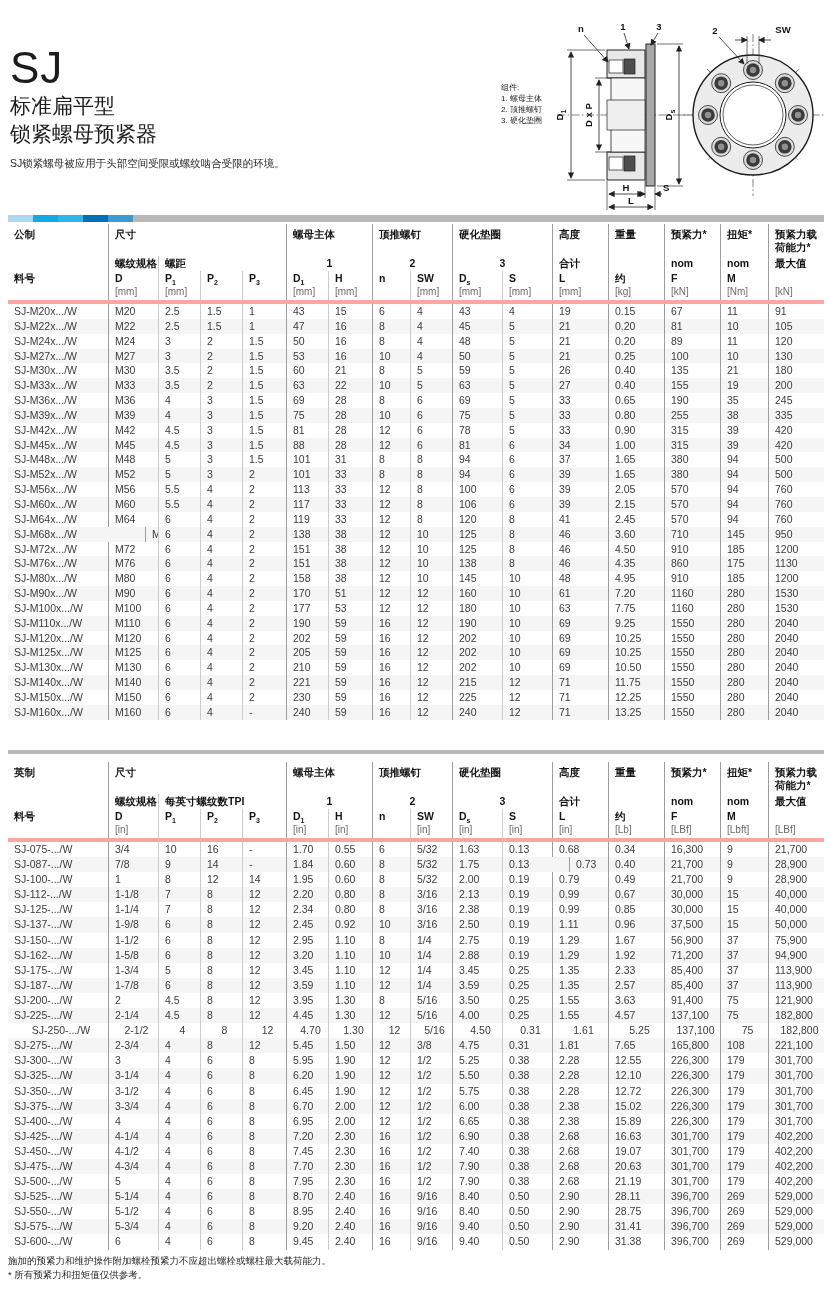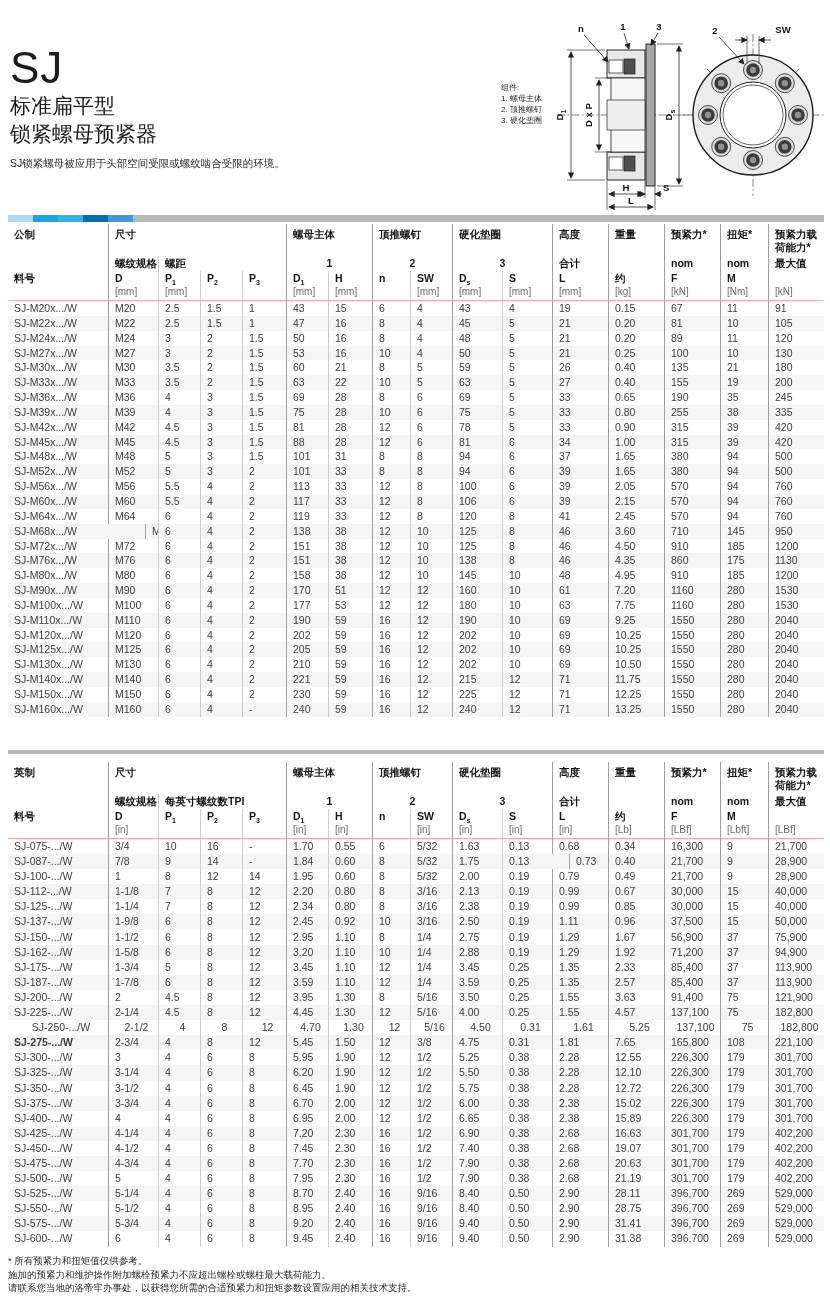--- a/index.html
+++ b/index.html
@@ -22,21 +22,21 @@
   .cdash{stroke:#4a4a4a;stroke-width:0.7;stroke-dasharray:8 2.5 1.5 2.5;fill:none;}
   .ext{stroke:#333;stroke-width:0.7;}
   .dim{stroke:#222;stroke-width:0.8;}
   .lead{stroke:#222;stroke-width:0.8;}
   .dlab{font-size:9.5px;font-weight:700;fill:#111;}
 
   
   .dtable{position:absolute;left:8px;width:816px;}
   .accent-bar{display:flex;height:7px;}
   .accent-bar.slim{height:4px;}
-  .thead{border-bottom:1px solid #fca5a5;padding-top:2px;}
+  .thead{border-bottom:4px solid #fca5a5;padding-top:2px;}
   .hrow{display:grid;}
   .rA{height:32px;}
   .rA .hcell{line-height:12.5px;padding-top:4px;}
   .rB,.rC{height:15px;line-height:15px;}
   .rD{height:14px;line-height:12px;}
   .hcell{font-size:10.5px;font-weight:700;color:#141414;padding-left:6px;white-space:nowrap;overflow:hidden;}
   .hcell.wrap{white-space:normal;overflow:visible;}
   .hcell.unit{font-weight:400;color:#6b6b6b;font-size:10px;}
   .hcell.ctr{text-align:center;padding-left:0;}
   .bl{border-left:1px solid #cccccc;}
@@ -1046,21 +1046,21 @@
           <div class="tcell bl" style="grid-column: 9;">5/16</div>
           <div class="tcell bg" style="grid-column: 10;">4.50</div>
           <div class="tcell bl" style="grid-column: 11;">0.31</div>
           <div class="tcell bg" style="grid-column: 12;">1.61</div>
           <div class="tcell bg" style="grid-column: 13;">5.25</div>
           <div class="tcell bg" style="grid-column: 14;">137,100</div>
           <div class="tcell bg" style="grid-column: 15;">75</div>
           <div class="tcell bg" style="grid-column: 16;">182,800</div>
         </div>
         <div class="trow alt" style="grid-template-columns: 100px 50px 42px 42px 44px 42px 44px 38px 42px 50px 50px 56px 56px 56px 48px 56px; height: 15.1px; line-height: 15.1px;">
-          <div class="tcell part" style="grid-column: 1; font-weight: bold;">SJ-275-.../W</div>
+          <div class="tcell part" style="grid-column: 1;">SJ-275-.../W</div>
           <div class="tcell bg" style="grid-column: 2;">2-3/4</div>
           <div class="tcell bl" style="grid-column: 3;">4</div>
           <div class="tcell bl" style="grid-column: 4;">8</div>
           <div class="tcell bl" style="grid-column: 5;">12</div>
           <div class="tcell bg" style="grid-column: 6;">5.45</div>
           <div class="tcell bl" style="grid-column: 7;">1.50</div>
           <div class="tcell bg" style="grid-column: 8;">12</div>
           <div class="tcell bl" style="grid-column: 9;">3/8</div>
           <div class="tcell bg" style="grid-column: 10;">4.75</div>
           <div class="tcell bl" style="grid-column: 11;">0.31</div>
@@ -1301,18 +1301,17 @@
           <div class="tcell bg" style="grid-column: 12;">2.90</div>
           <div class="tcell bg" style="grid-column: 13;">31.38</div>
           <div class="tcell bg" style="grid-column: 14;">396,700</div>
           <div class="tcell bg" style="grid-column: 15;">269</div>
           <div class="tcell bg" style="grid-column: 16;">529,000</div>
         </div>
       </div>
     </section>
 
   <footer class="notes">
+    <div>施加的预紧力和维护操作附加螺栓预紧力不应超出螺栓或螺柱最大载荷能力。</div>
     <div>* 所有预紧力和扭矩值仅供参考。</div>
-    <div>施加的预紧力和维护操作附加螺栓预紧力不应超出螺栓或螺柱最大载荷能力。</div>
-    <div>请联系您当地的洛帝牢办事处，以获得您所需的合适预紧力和扭矩参数设置应用的相关技术支持。</div>
   </footer>
 
 </div>
 
 </body></html>

